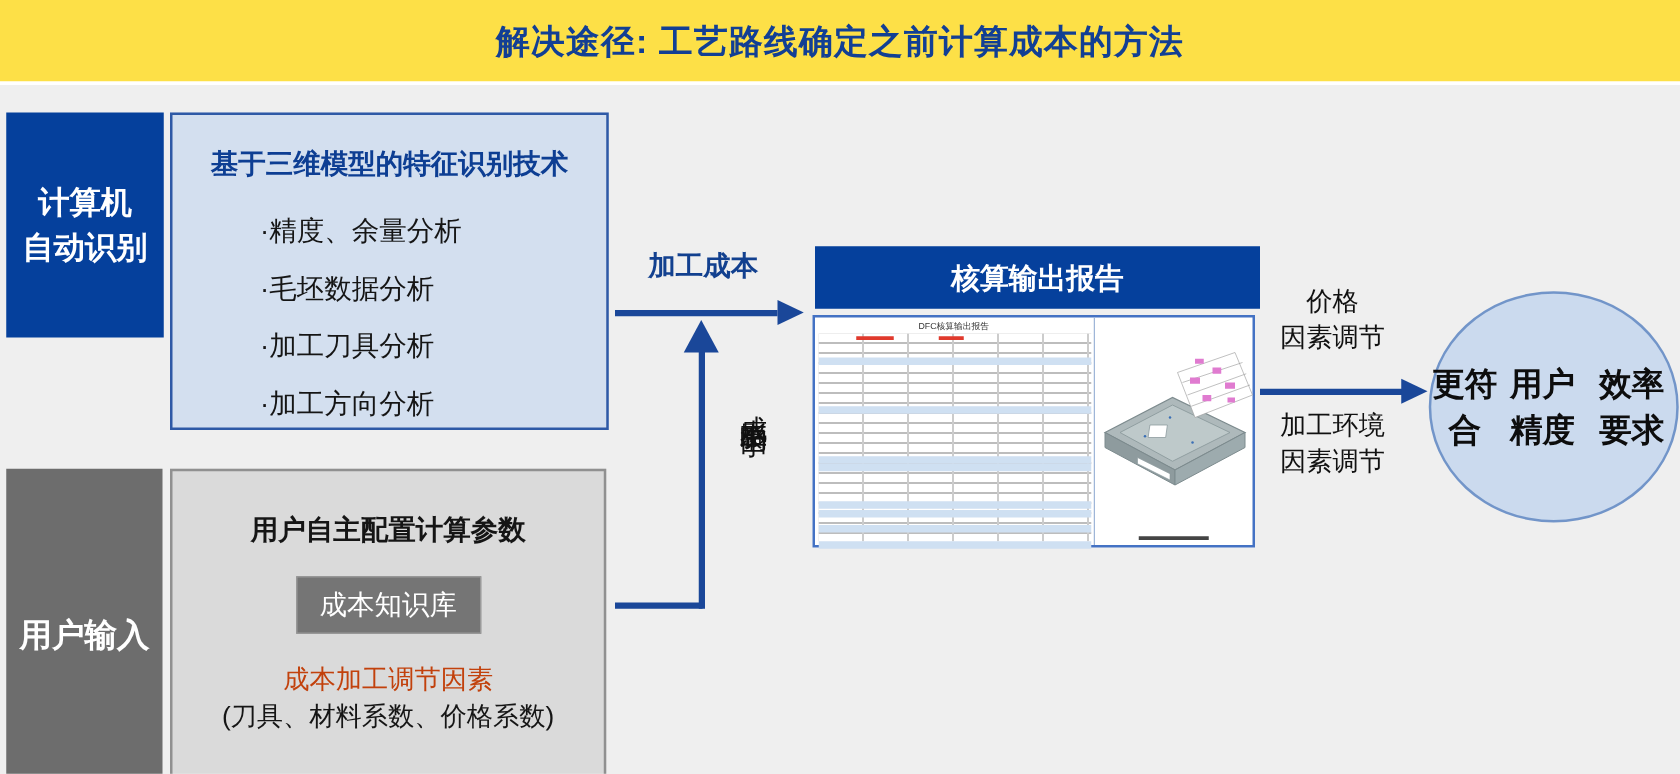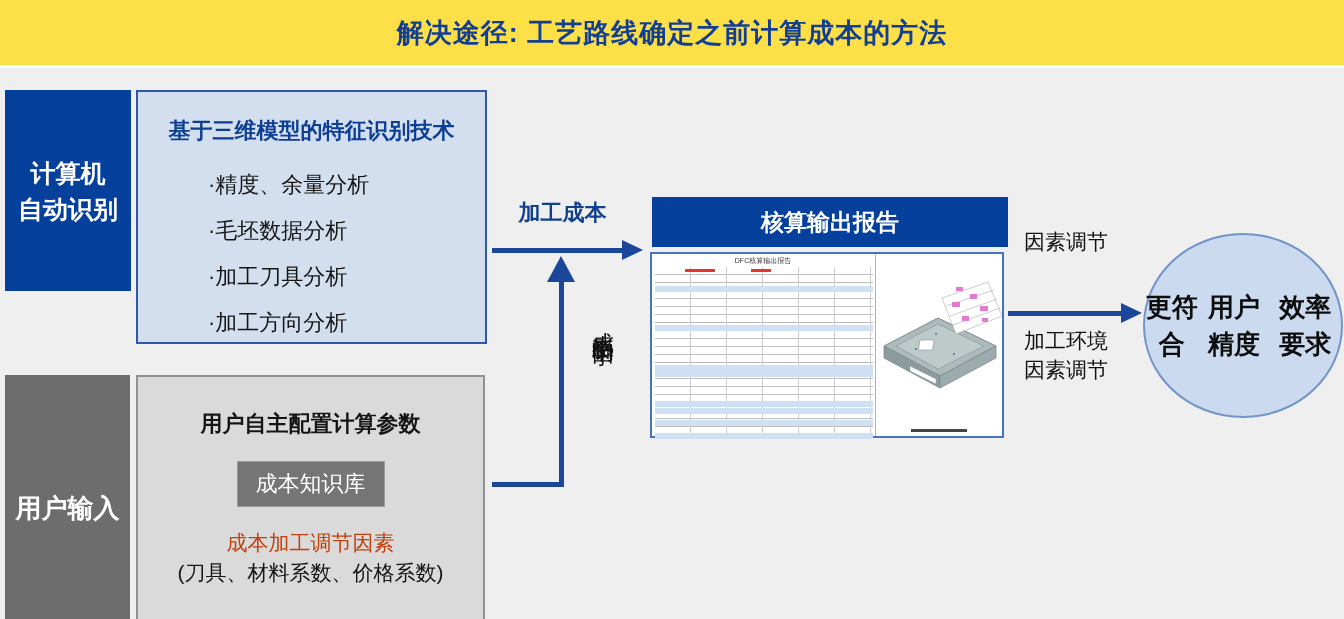--- a/index.html
+++ b/index.html
@@ -20,21 +20,21 @@
   .title-band .title{
     color:#123f94;font-size:27px;font-weight:bold;letter-spacing:1px;
   }
 
   
   .side-box{
     position:absolute;display:flex;flex-direction:column;
     align-items:center;justify-content:center;
     color:#ffffff;font-weight:bold;text-align:center;
   }
-  .comp-side{left:5px;top:90px;width:126px;height:201px;background:#05409c;font-size:25px;line-height:36px;}
+  .comp-side{left:5px;top:90px;width:126px;height:180px;background:#05409c;font-size:25px;line-height:36px;}
   .user-side{left:5px;top:375px;width:125px;height:267px;background:#6d6d6d;font-size:26px;}
 
   .comp-panel{
     position:absolute;left:136px;top:90px;width:351px;height:254px;
     background:#d3dfef;border:2px solid #2e59a6;box-sizing:border-box;
   }
   .comp-panel .panel-heading{
     margin-top:24px;text-align:center;
     color:#0d3e93;font-size:22px;font-weight:bold;
   }
@@ -216,20 +216,21 @@
           <rect x="86" y="62" width="7" height="5" fill="#e07bd0" stroke="none"></rect>
           <rect x="106" y="64" width="6" height="4" fill="#e07bd0" stroke="none"></rect>
           <rect x="80" y="33" width="7" height="4" fill="#e07bd0" stroke="none"></rect>
         </g>
       </svg>
       <div class="model-caption"></div>
     </div>
   </div>
 
   <div class="adjust-label price-label">
+    <div>价格</div>
     <div>因素调节</div>
   </div>
 
   <div class="arrow-line" style="left:1008px;top:311px;width:114px;height:5px;"></div>
   <div class="arrow-head-right" style="left:1121px;top:303px;"></div>
 
   <div class="adjust-label env-label">
     <div>加工环境</div>
     <div>因素调节</div>
   </div>

